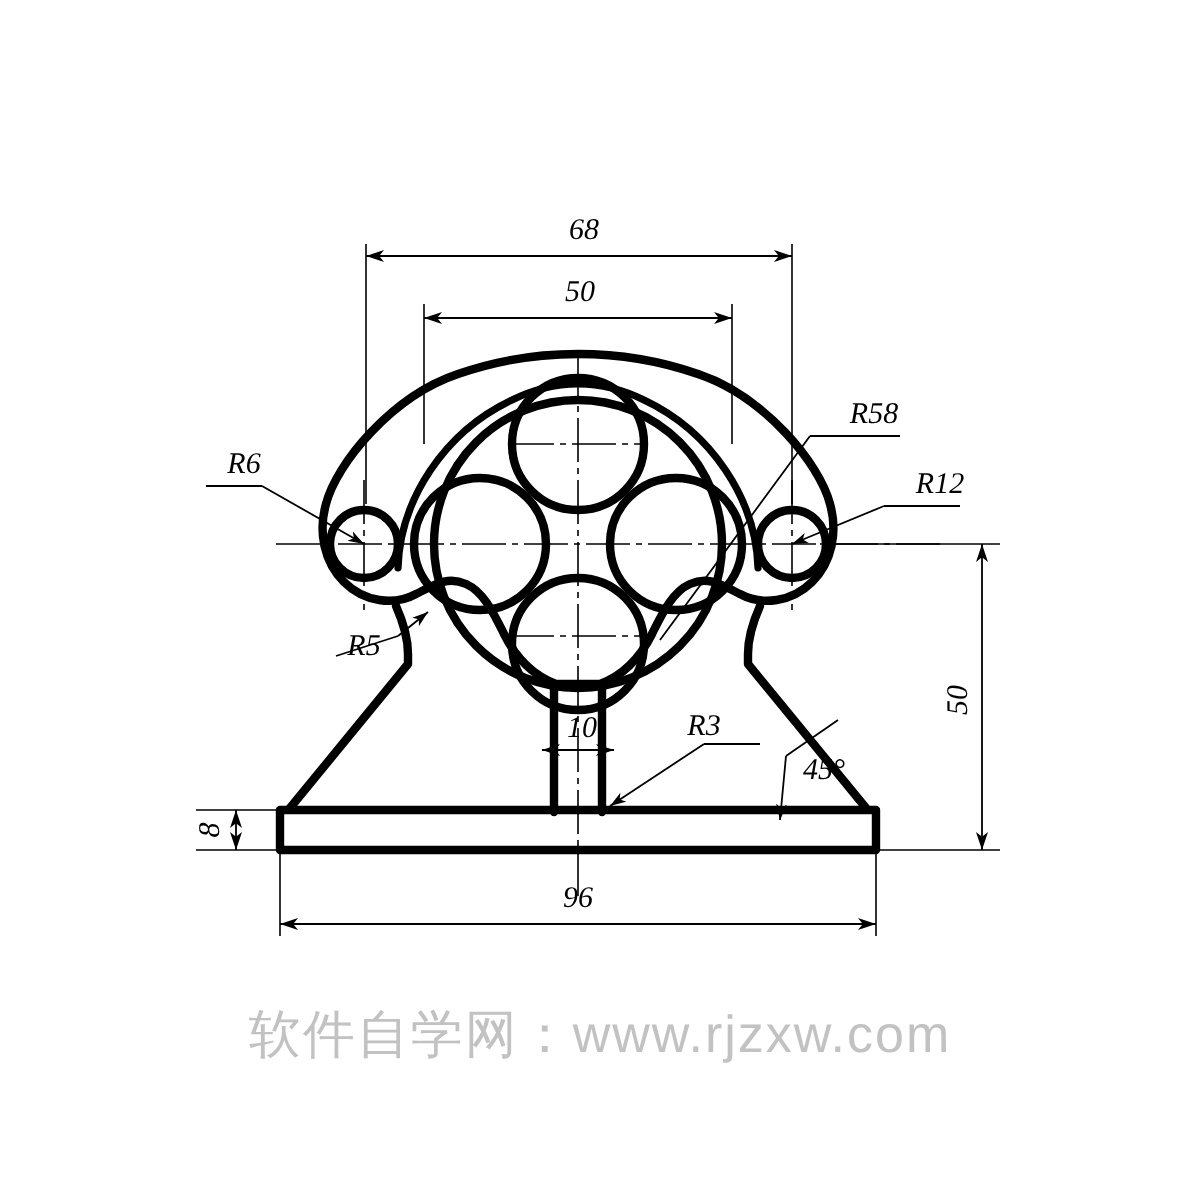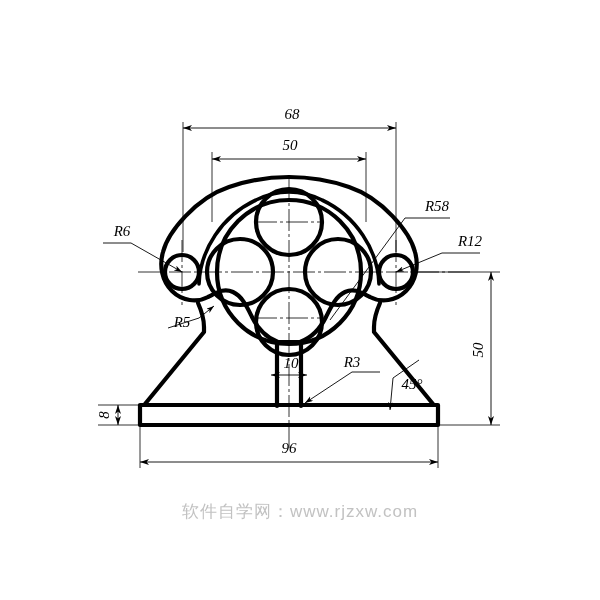--- a/index.html
+++ b/index.html
@@ -76,21 +76,21 @@
     text-anchor: middle;
     dominant-baseline: middle;
   }
   .watermark {
     position: absolute;
     left: 0;
     top: 500px;
     width: 600px;
     text-align: center;
     color: #c2c2c2;
-    font-size: 17px;
+    font-size: 26px;
     font-family: "Liberation Sans", sans-serif;
     letter-spacing: 1px;
     white-space: nowrap;
     user-select: none;
   }
 </style>
 </head>
 <body>
 
 <div id="drawing-root">

